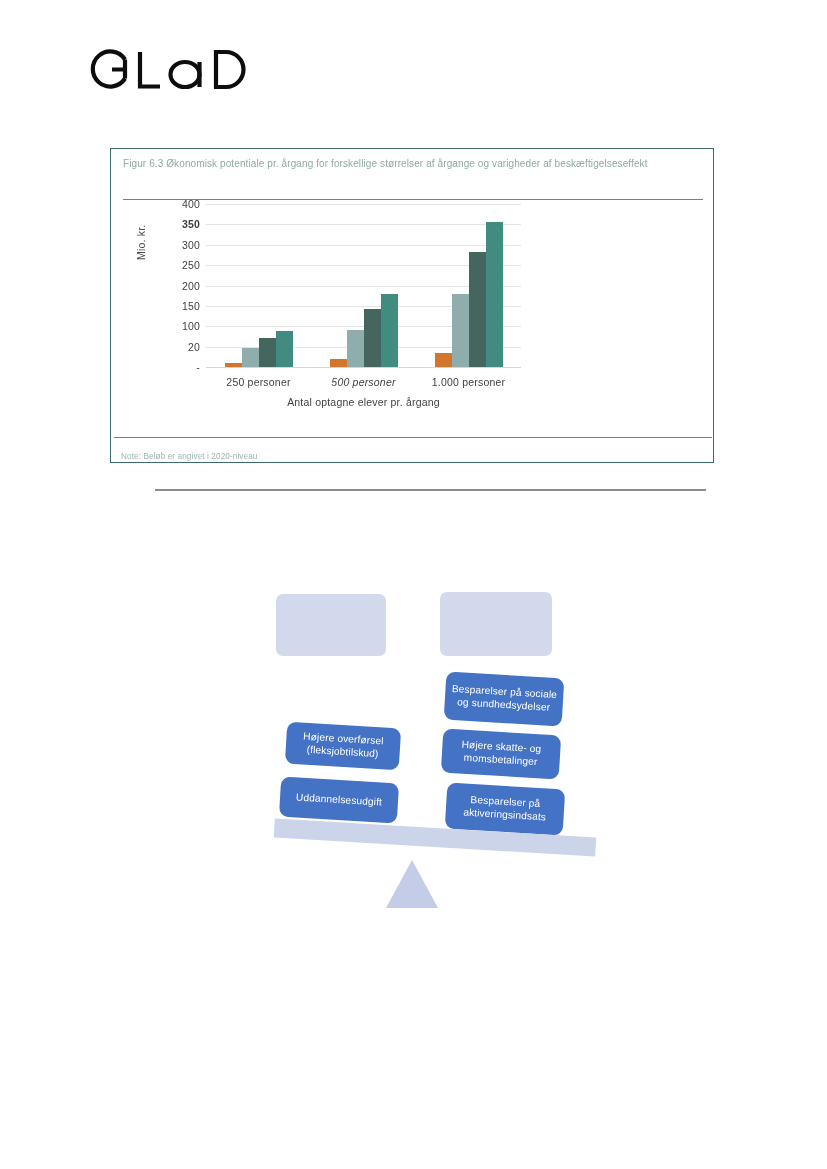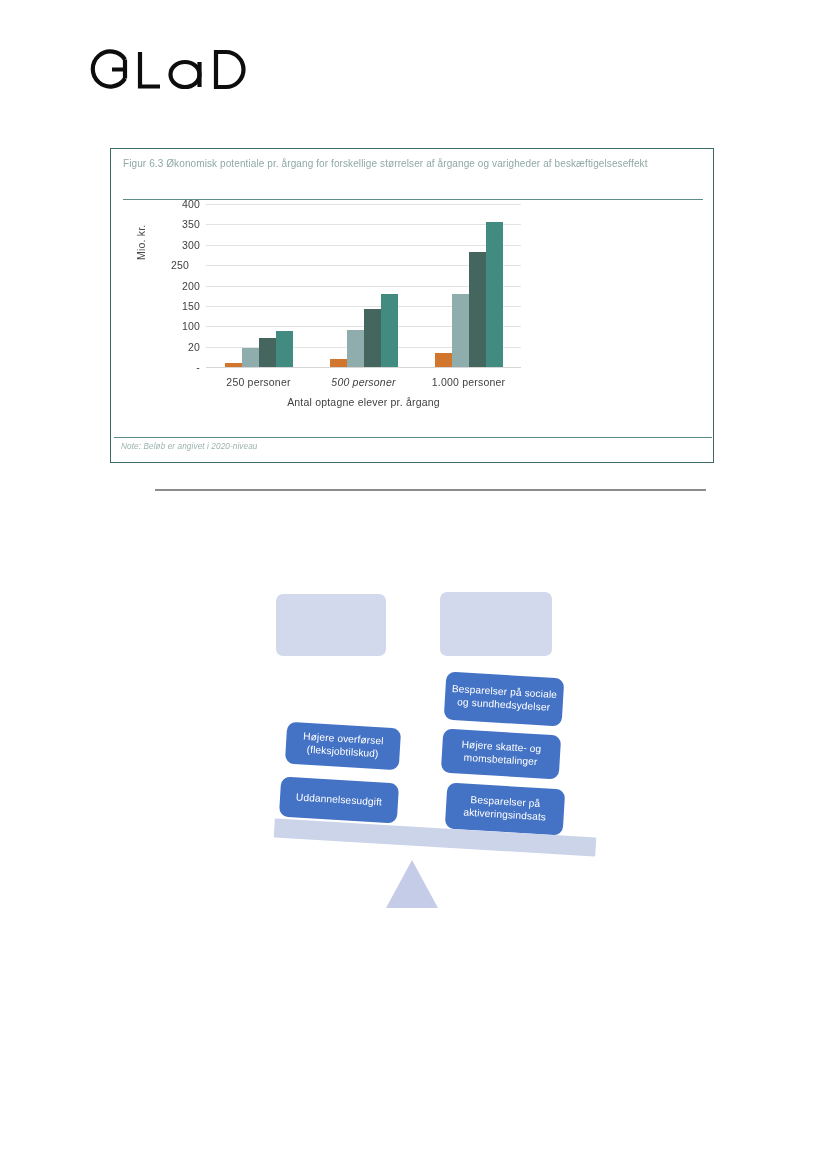--- a/index.html
+++ b/index.html
@@ -57,25 +57,24 @@
     position: absolute;
     left: 3px;
     top: 288px;
     width: 598px;
     height: 1px;
     background: #5c8c87;
   }
   #figure-note {
     position: absolute;
     left: 10px;
-    top: 293px;
+    top: 303px;
     font-size: 8.2px;
     color: #9bb3af;
     letter-spacing: 0.1px;
-    font-style: italic;
   }
 
   
   #plot-wrap {
     position: absolute;
     left: 25px;
     top: 55px;
     width: 565px;
     height: 230px;
   }
@@ -277,23 +276,23 @@
 
   <div id="figure-title">Figur 6.3 Økonomisk potentiale pr. årgang for forskellige størrelser af årgange og varigheder af beskæftigelseseffekt</div>
   <div id="figure-title-rule"></div>
 
   <div id="plot-wrap">
 
     <div id="y-axis-title">Mio. kr.</div>
 
     <div id="y-ticks">
         <div class="y-tick" style="top: 0px;">400</div>
-        <div class="y-tick" style="top: 20.375px;">350</div>
+        <div class="y-tick" style="top: 20.375px; font-weight: bold;">350</div>
         <div class="y-tick" style="top: 40.75px;">300</div>
-        <div class="y-tick" style="top: 61.125px; text-align: center;">250</div>
+        <div class="y-tick" style="top: 61.125px;">250</div>
         <div class="y-tick" style="top: 81.5px;">200</div>
         <div class="y-tick" style="top: 101.875px;">150</div>
         <div class="y-tick" style="top: 122.25px;">100</div>
         <div class="y-tick" style="top: 142.625px;">20</div>
         <div class="y-tick" style="top: 163px;">-</div>
       </div>
     <div id="grid">
         <div class="gridline" style="top: 0px;"></div>
         <div class="gridline" style="top: 20.375px;"></div>
         <div class="gridline" style="top: 40.75px;"></div>

